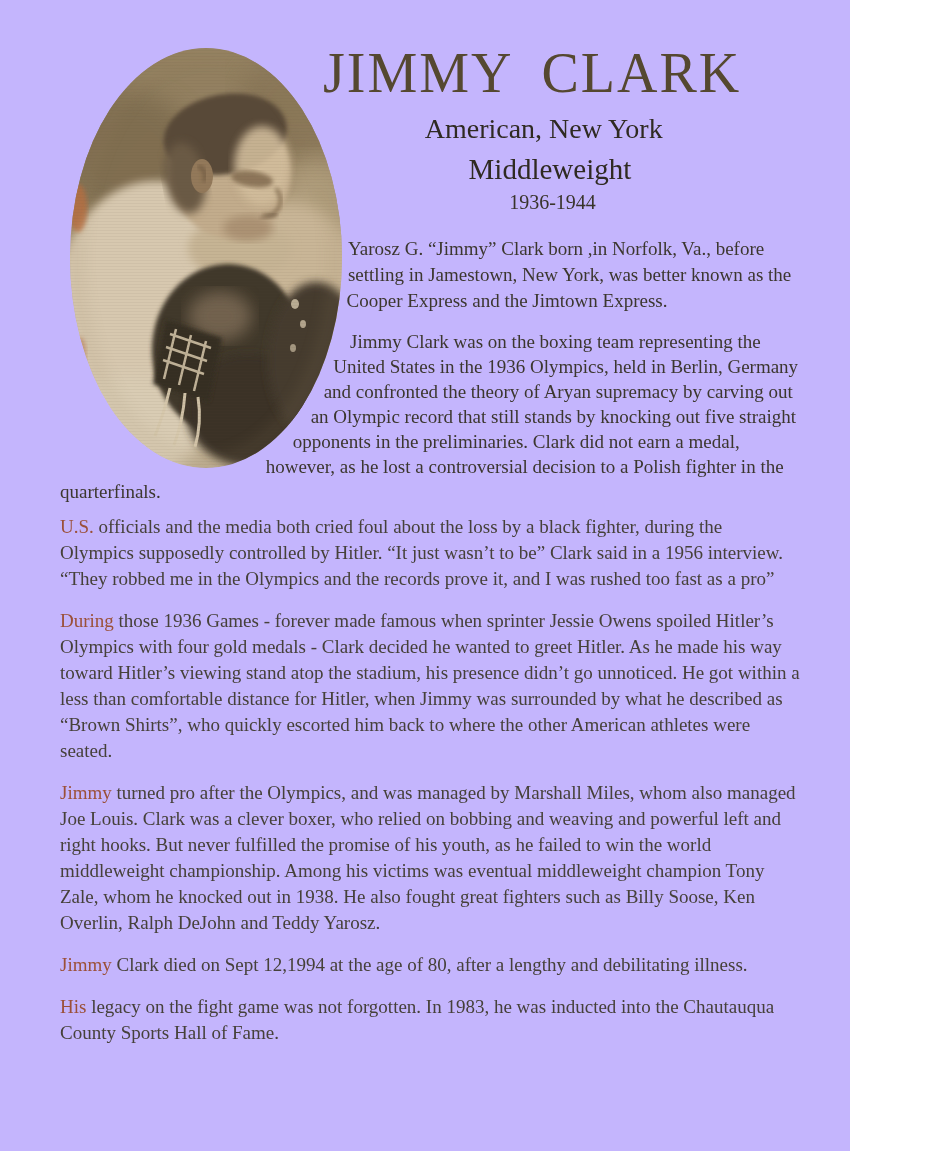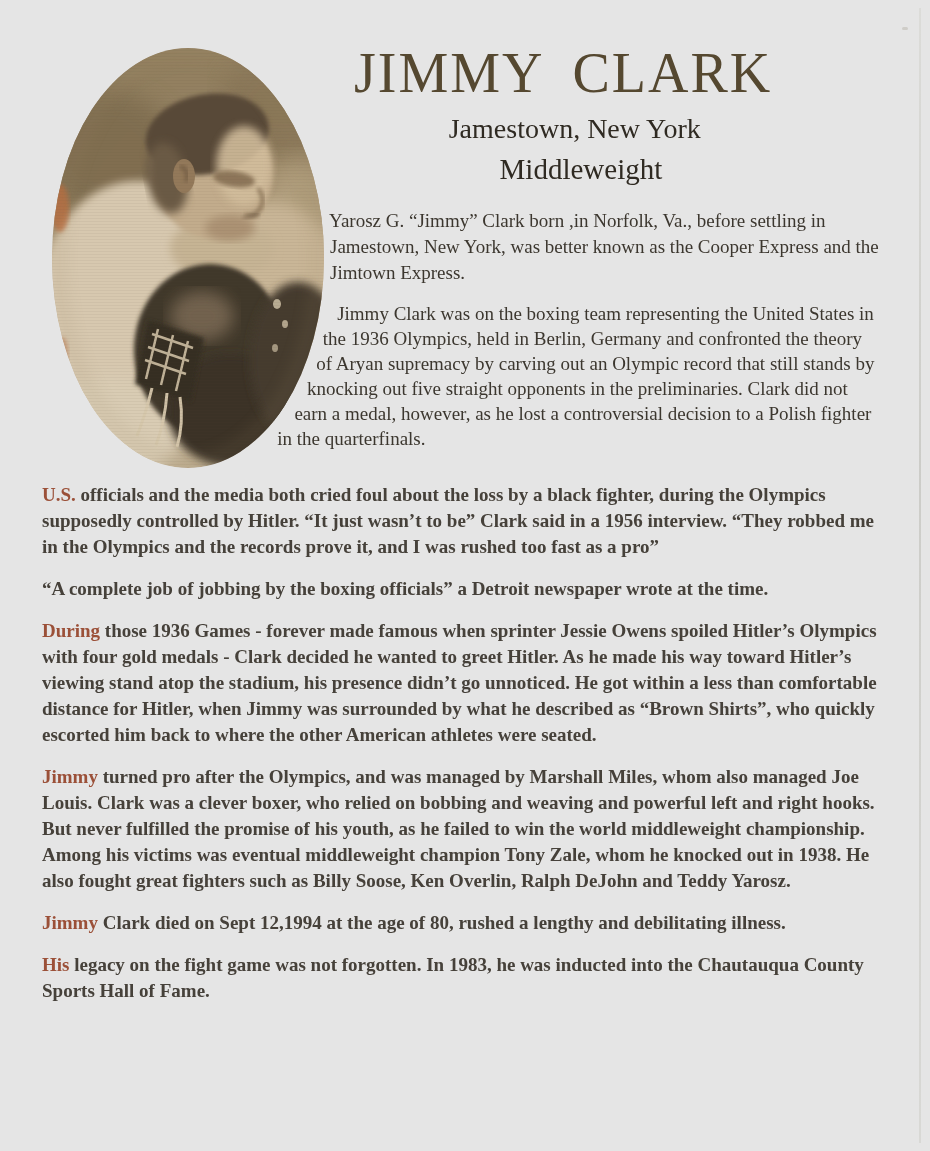--- a/index.html
+++ b/index.html
@@ -1,22 +1,22 @@
 <!DOCTYPE html>
 <html><head>
 <meta charset="utf-8">
 <style>
   html,body{margin:0;padding:0;background:#ffffff;}
   .page{
     position:relative;
-    width:930px;height:1151px;
-    background:#e5e5e5;
+    width:850px;height:1151px;
+    background:#c4b5fd;
     overflow:hidden;
     box-sizing:border-box;
-    padding:44px 50px 0 42px;
+    padding:44px 50px 0 60px;
     font-family:"Liberation Serif","DejaVu Serif",serif;
     color:#46413a;
   }
   
   .photo-float{
     float:left;
     width:272px;height:420px;
     margin:4px 12px 14px 10px;
     shape-outside: ellipse(50% 50% at 50% 50%) border-box;
     shape-margin:6px;
@@ -28,21 +28,21 @@
     margin:0;font-size:56px;line-height:58px;font-weight:400;
     letter-spacing:2px;word-spacing:14px;color:#554830;
   }
   .subtitle{margin:10px 0 0 0;font-size:28px;line-height:34px;color:#2f2a22;}
   .subtitle2{margin:6px 0 0 0;font-size:29px;line-height:34px;color:#2f2a22;}
   .years{margin:4px 0 0 0;font-size:20px;line-height:24px;color:#39342b;}
   
   p{margin:0;font-size:19px;color:#46413a;}
   .p-intro{margin-top:22px;line-height:26px;color:#3c372f;}
   .p-olympics{margin-top:15px;line-height:25px;text-indent:10px;color:#3c372f;font-family:Liberation Serif, serif;}
-  .body-text{clear:left;margin-top:10px;font-weight:bold;}
+  .body-text{clear:left;margin-top:10px;}
   .body-text p{line-height:26px;margin-top:16px;}
   .body-text p:first-child{margin-top:0;}
   .lead{color:inherit;}
   .accent .lead{color:#9b5038;}
   
   .scan-edge-line{
     position:absolute;top:8px;left:919px;width:2px;height:1135px;
     background:linear-gradient(#dadad6,#c8c8c3 40%,#d6d6d2);opacity:.85;
   }
   .scan-speck{
@@ -139,38 +139,38 @@
         <ellipse cx="10" cy="305" rx="6" ry="16" fill="#b5683c" opacity="0.5" filter="url(#b2)"></ellipse>
 
         <rect x="0" y="0" width="272" height="420" fill="url(#scanTex)"></rect>
         <ellipse cx="136" cy="210" rx="130" ry="204" fill="none" stroke="#9d8a68" stroke-width="10" opacity="0.18" filter="url(#b8)"></ellipse>
       </g>
     </svg>
   </div>
 
   <div class="header">
     <h1 class="title">JIMMY CLARK</h1>
-    <div class="subtitle">Jamestown, New York</div>
+    <div class="subtitle">American, New York</div>
     <div class="subtitle2">Middleweight</div>
+    <div class="years">1936-1944</div>
   </div>
 
   <p class="p-intro"><span class="lead">Yarosz</span> <span>G. “Jimmy” Clark born ,in Norfolk, Va., before settling in Jamestown, New York, was better known as the Cooper Express and the Jimtown Express.</span></p>
 
   <p class="p-olympics"><span class="lead">Jimmy</span> <span>Clark was on the boxing team representing the United States in the 1936 Olympics, held in Berlin, Germany and confronted the theory of Aryan supremacy by carving out an Olympic record that still stands by knocking out five straight opponents in the preliminaries. Clark did not earn a medal, however, as he lost a controversial decision to a Polish fighter in the quarterfinals.</span></p>
 
   <section class="body-text">
     <p class="accent"><span class="lead">U.S.</span> <span>officials and the media both cried foul about the loss by a black fighter, during the Olympics supposedly controlled by Hitler. “It just wasn’t to be” Clark said in a 1956 interview. “They robbed me in the Olympics and the records prove it, and I was rushed too fast as a pro”</span></p>
 
-    <p><span class="lead">“A</span> <span>complete job of jobbing by the boxing officials” a Detroit newspaper wrote at the time.</span></p>
 
     <p class="accent"><span class="lead">During</span> <span>those 1936 Games - forever made famous when sprinter Jessie Owens spoiled Hitler’s Olympics with four gold medals - Clark decided he wanted to greet Hitler. As he made his way toward Hitler’s viewing stand atop the stadium, his presence didn’t go unnoticed. He got within a less than comfortable distance for Hitler, when Jimmy was surrounded by what he described as “Brown Shirts”, who quickly escorted him back to where the other American athletes were seated.</span></p>
 
 
     <p class="accent"><span class="lead">Jimmy</span> <span>turned pro after the Olympics, and was managed by Marshall Miles, whom also managed Joe Louis. Clark was a clever boxer, who relied on bobbing and weaving and powerful left and right hooks. But never fulfilled the promise of his youth, as he failed to win the world middleweight championship. Among his victims was eventual middleweight champion Tony Zale, whom he knocked out in 1938. He also fought great fighters such as Billy Soose, Ken Overlin, Ralph DeJohn and Teddy Yarosz.</span></p>
 
-    <p class="accent"><span class="lead">Jimmy</span> <span>Clark died on Sept 12,1994 at the age of 80, rushed a lengthy and debilitating illness.</span></p>
+    <p class="accent"><span class="lead">Jimmy</span> <span>Clark died on Sept 12,1994 at the age of 80, after a lengthy and debilitating illness.</span></p>
 
     <p class="accent"><span class="lead">His</span> <span>legacy on the fight game was not forgotten. In 1983, he was inducted into the Chautauqua County Sports Hall of Fame.</span></p>
   </section>
 
   <div class="scan-edge-line"></div>
   <div class="scan-speck"></div>
 </div>
 
 </body></html>

